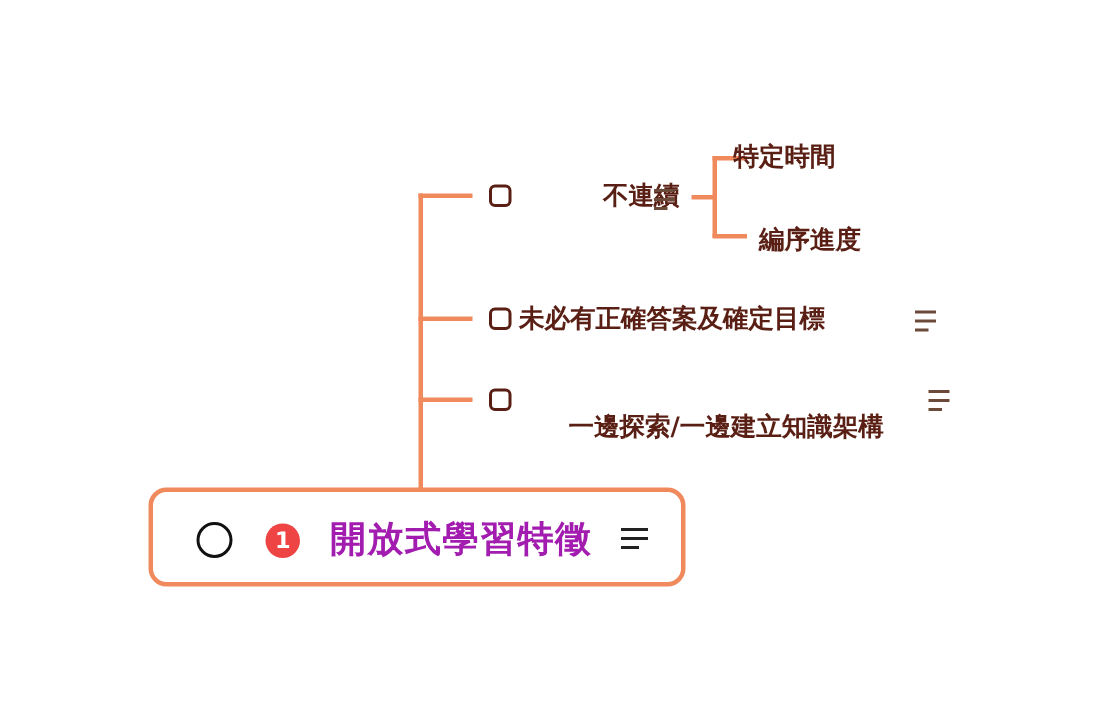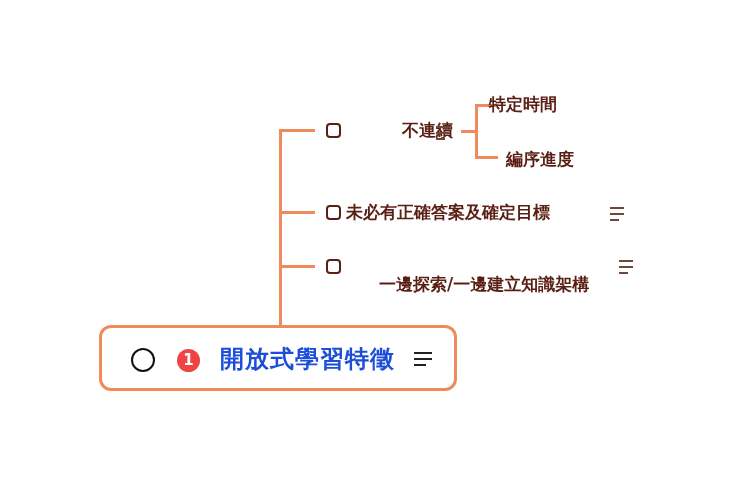--- a/index.html
+++ b/index.html
@@ -5,21 +5,21 @@
   html, body { margin:0; padding:0; }
   body { width:740px; height:477px; background:#ffffff; position:relative; overflow:hidden;
          font-family:"DejaVu Sans", sans-serif; }
   .line { position:absolute; background:#f08a5d; }
   .root { position:absolute; left:99px; top:325px; width:358px; height:66px; box-sizing:border-box;
           border:3px solid #f08a5d; border-radius:12px; background:#fff; }
   .root-circle { position:absolute; left:29px; top:20px; width:24px; height:24px; border:2.5px solid #111;
                  border-radius:50%; box-sizing:border-box; }
   .badge { position:absolute; left:75px; top:21px; width:23px; height:23px; border-radius:50%; background:#ee4443;
            color:#fff; font-weight:bold; font-size:15px; line-height:23px; text-align:center; }
-  .root-text { position:absolute; left:118px; top:15px; font-size:24px; font-weight:bold; color:#1d4ed8; letter-spacing:1px; }
+  .root-text { position:absolute; left:118px; top:15px; font-size:24px; font-weight:bold; color:#a21caf; letter-spacing:1px; }
   .notes { position:absolute; width:18px; }
   .notes span { display:block; height:2px; margin-bottom:4px; }
   .chk { position:absolute; width:15px; height:15px; border:2px solid #5a1f14; border-radius:4px; box-sizing:border-box; }
   .txt { position:absolute; font-size:17px; font-weight:bold; color:#5a1f14; white-space:nowrap; }
 </style>
 </head>
 <body>
 
 <div class="line" style="left:279px; top:129px; width:3px; height:197px;"></div>
 <div class="line" style="left:279px; top:129px; width:36px; height:3px;"></div>

